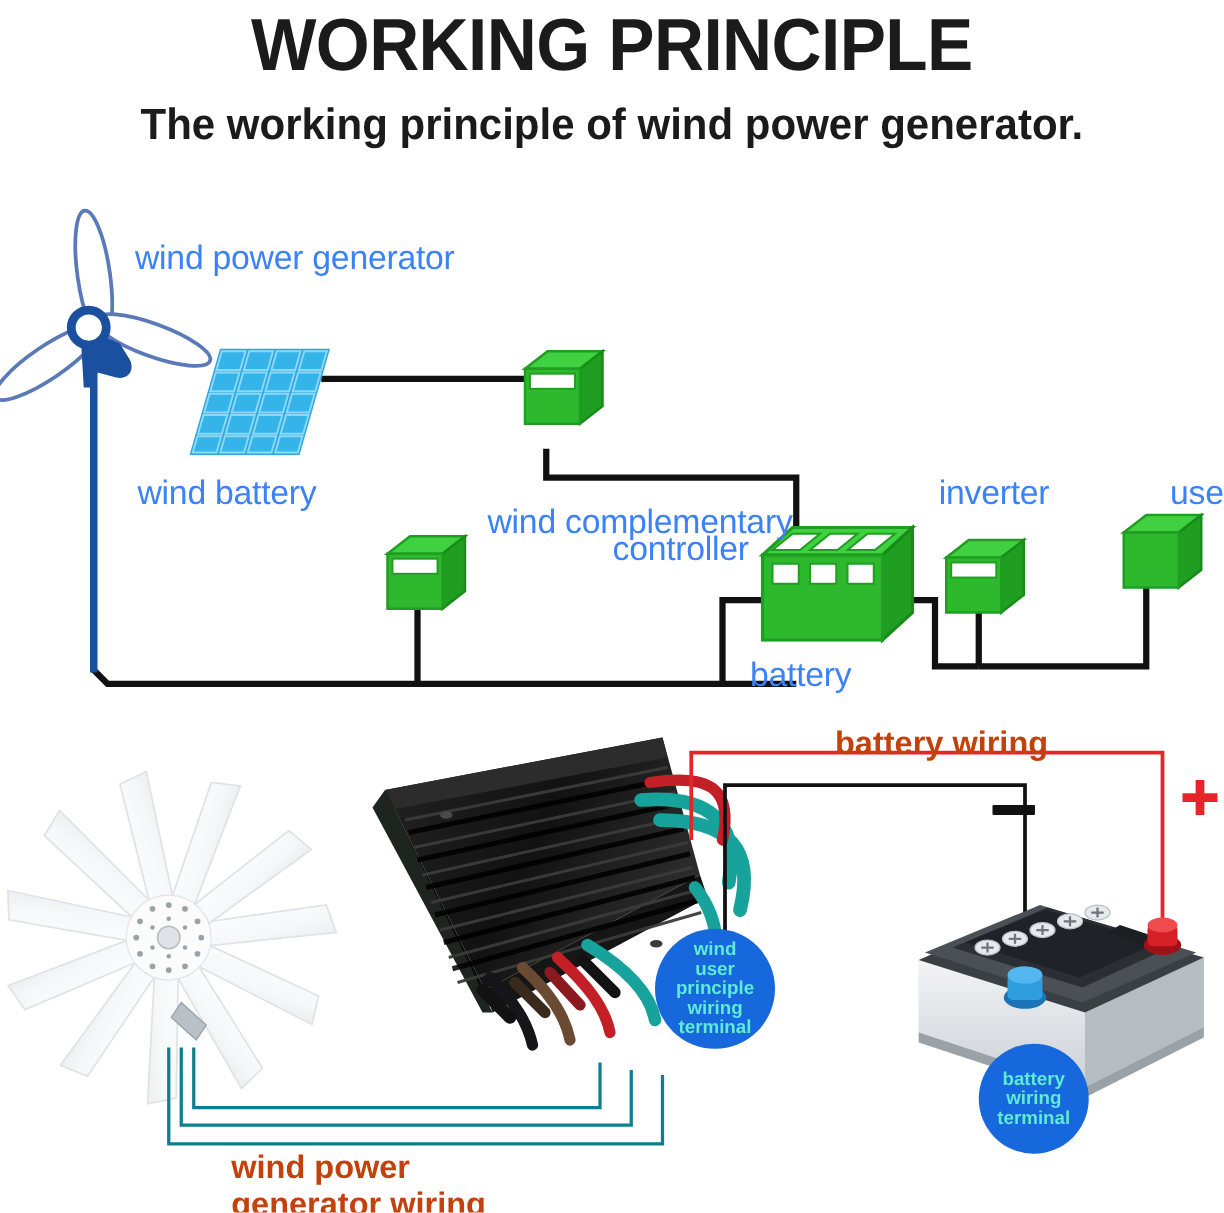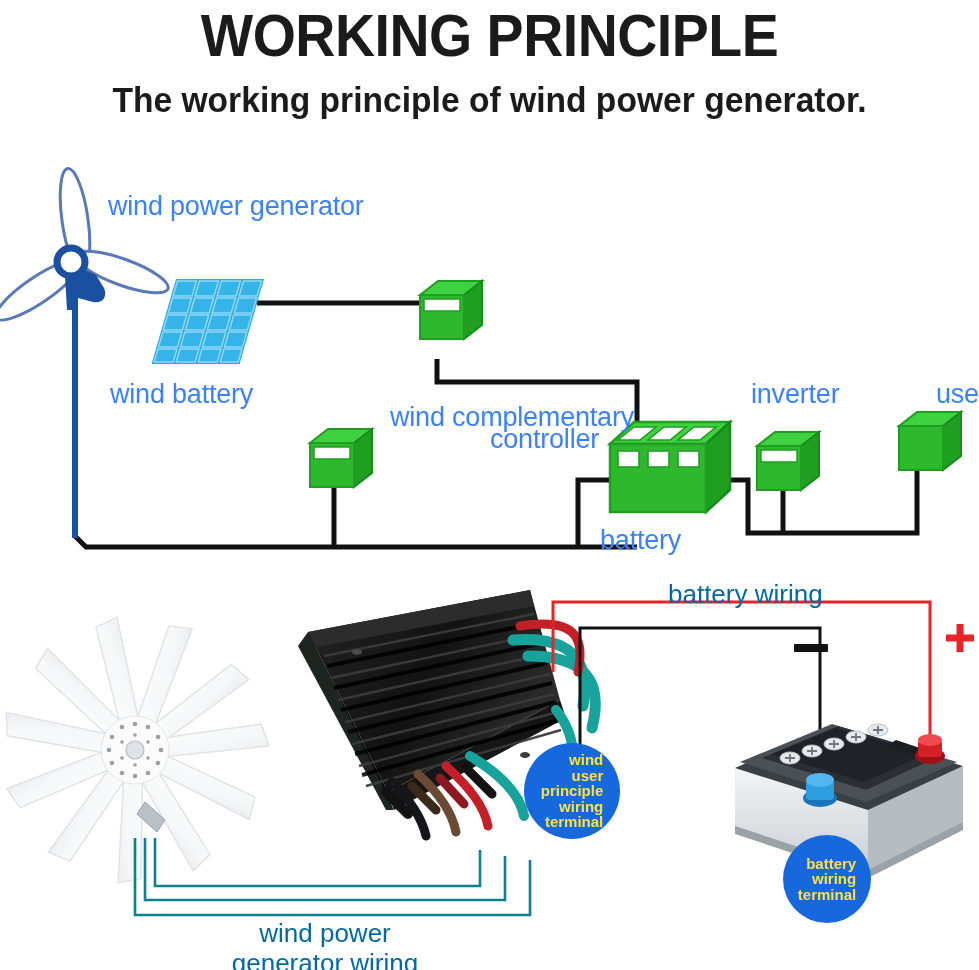--- a/index.html
+++ b/index.html
@@ -79,48 +79,48 @@
     position: absolute;
     left: 0; top: 560px;
     width: 979px;
     height: 410px;
     background: #ffffff;
   }
   #photo svg { display: block; }
 
   .photo-label {
     position: absolute;
-    color: #0369a1;
-    font-weight: 400;
+    color: #c2410c;
+    font-weight: 700;
     white-space: nowrap;
-    text-align: center;
+    text-align: left;
   }
   #label-battery-wiring {
     left: 668px; top: 19px;
     font-size: 26px;
   }
   #label-generator-wiring {
     left: 185px; top: 343px;
     font-size: 26px;
     line-height: 30px;
     white-space: normal;
     width: 280px;
     margin-top: 15px;
   }
 
   
   .bubble {
     position: absolute;
     border-radius: 50%;
     background: #1668dc;
-    color: #fde047;
+    color: #5eead4;
     display: flex;
     align-items: center;
     justify-content: center;
-    text-align: right;
+    text-align: center;
     font-weight: 700;
     line-height: 1.04;
     box-sizing: border-box;
   }
   #bubble-generator-terminal {
     left: 524px; top: 743px;
     width: 96px; height: 96px;
     font-size: 15px;
   }
   #bubble-battery-terminal {

